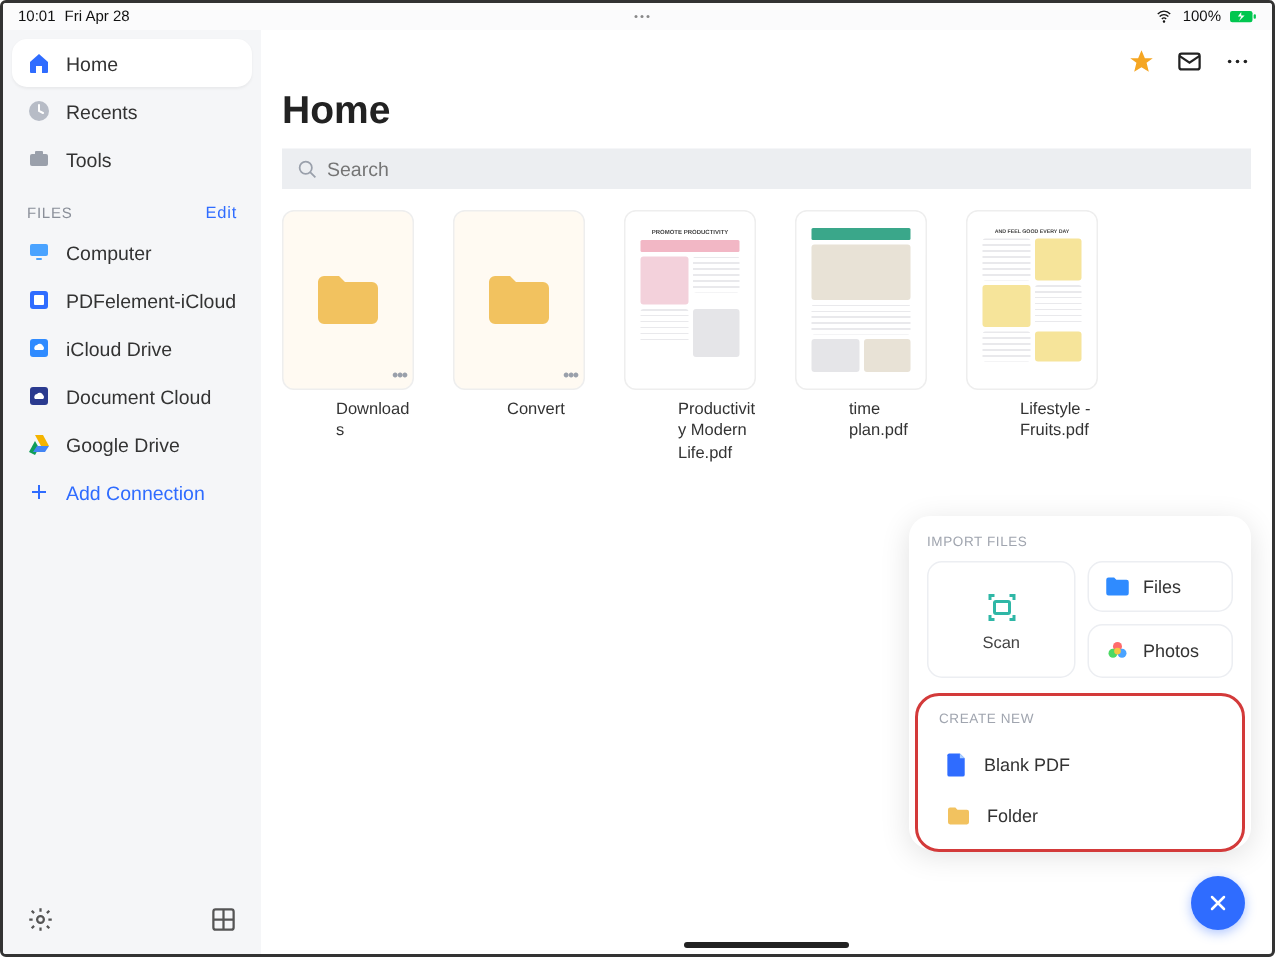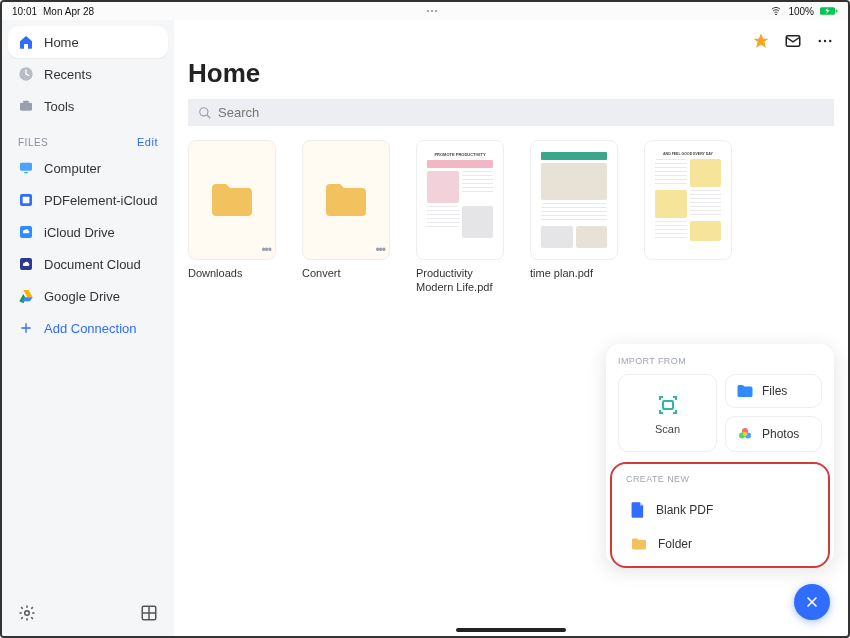--- a/index.html
+++ b/index.html
@@ -139,20 +139,21 @@
   color: #9aa0ab;
   font-size: 12px;
   letter-spacing: -1px;
 }
 .tile-label {
   font-size: 11px;
   color: #333;
   margin-top: 6px;
   line-height: 1.3;
   word-wrap: break-word;
+  margin-left: 36px;
 }
 
 
 .docthumb {
   width: 76px;
   height: 106px;
   background: #fff;
   border-radius: 2px;
   padding: 5px;
   display: flex;
@@ -274,21 +275,21 @@
 
 .ico { display:inline-flex; align-items:center; justify-content:center; }
 .ico svg { display:block; }
 </style>
 </head>
 <body>
 
 <div class="statusbar">
   <div class="left">
     <span>10:01</span>
-    <span>Mon Apr 28</span>
+    <span>Fri Apr 28</span>
   </div>
   <div class="center">
     <span class="dot"></span>
       <span class="dot"></span>
       <span class="dot"></span>
   </div>
   <div class="right">
     <span class="ico">
       <svg width="12" height="10" viewBox="0 0 24 24" fill="none" stroke="#111" stroke-width="2">
           <path d="M2 8c6-6 14-6 20 0"></path>
@@ -518,25 +519,26 @@
             <div class="row">
                 <div class="block lemon" style="height:28px"></div>
                 <div class="lines" style="flex:1;height:28px"></div>
               </div>
             <div class="row">
                 <div class="lines" style="flex:1;height:20px"></div>
                 <div class="block lemon" style="height:20px"></div>
               </div>
           </div>
         </div>
+        <div class="tile-label">Lifestyle - Fruits.pdf</div>
       </div>
     </div>
 
     <div class="popup">
-      <div class="sec-label">IMPORT FROM</div>
+      <div class="sec-label">IMPORT FILES</div>
       <div class="top-row">
         <div class="left-card">
           <span class="ico">
             <svg width="24" height="24" viewBox="0 0 24 24" fill="none" stroke="#2fb7a6" stroke-width="2">
                 <path d="M4 7V4h3M20 7V4h-3M4 17v3h3M20 17v3h-3"></path>
                 <rect x="7" y="8" width="10" height="8" rx="1"></rect>
               </svg>
           </span>
           <span>Scan</span>
         </div>

